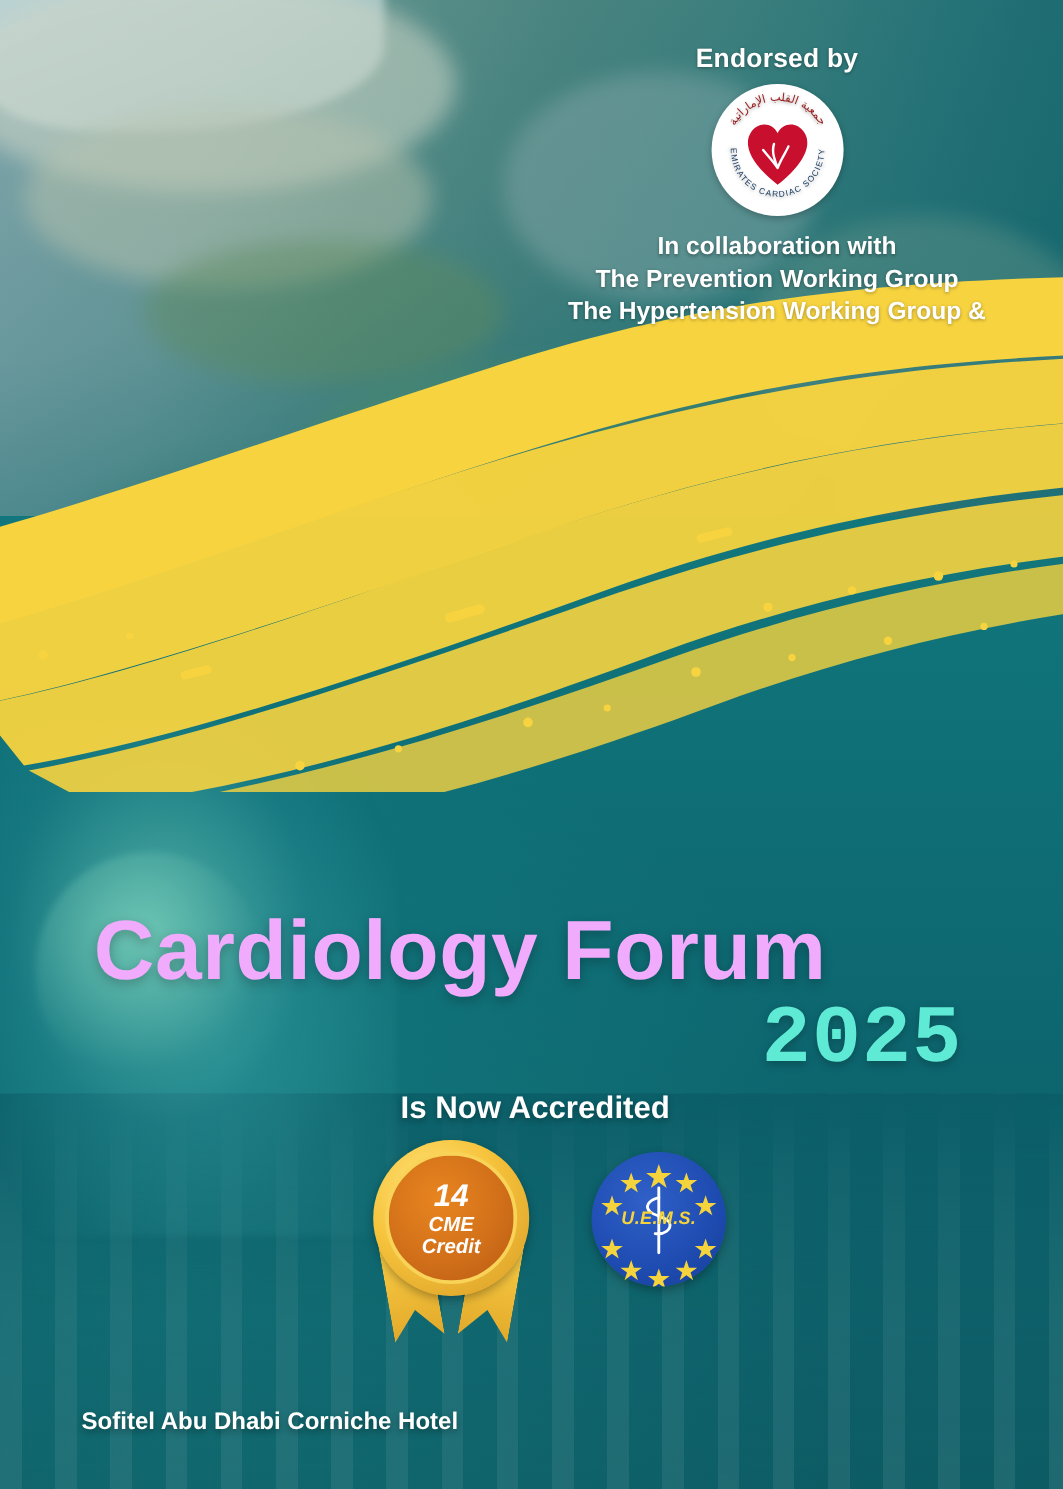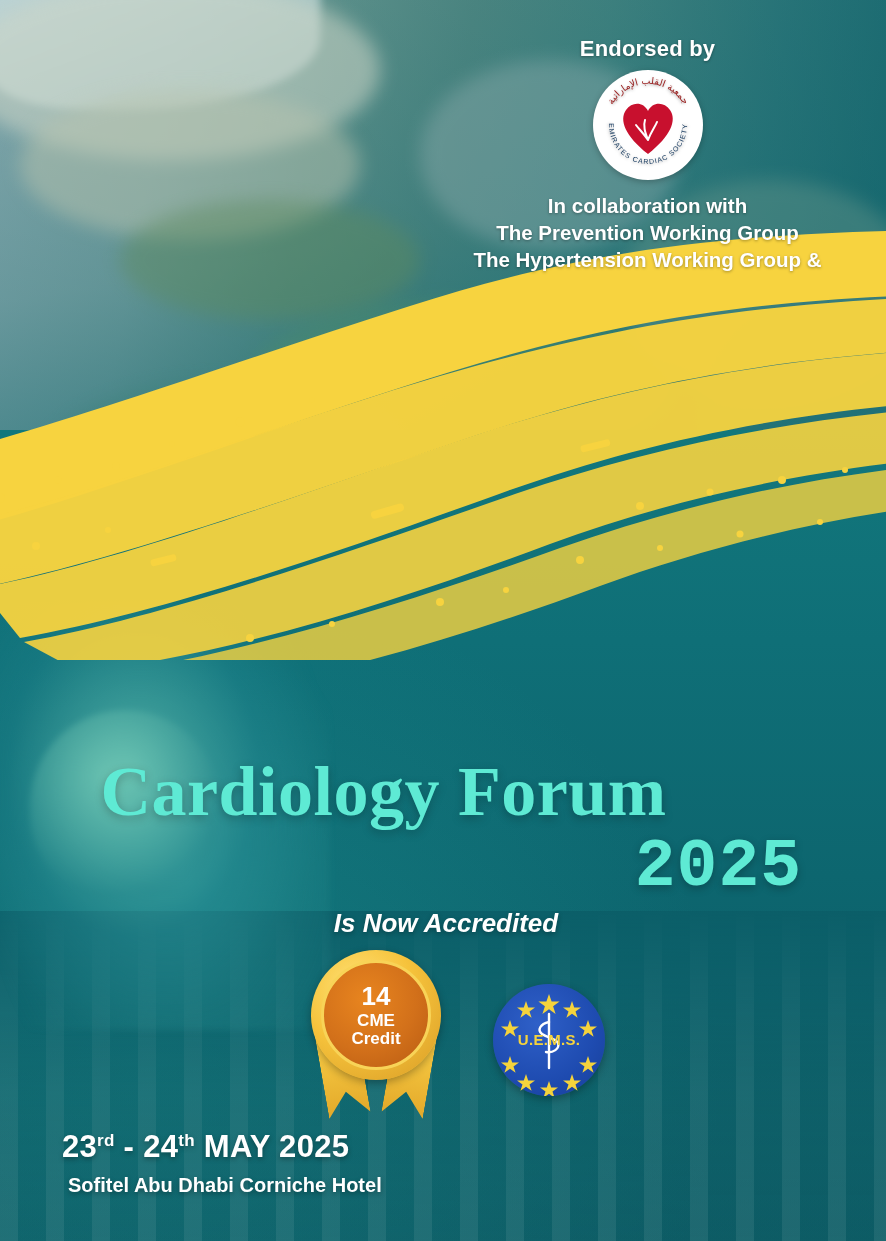--- a/index.html
+++ b/index.html
@@ -139,22 +139,22 @@
     font-weight: 700;
     font-size: 103px;
     letter-spacing: 2px;
     text-shadow: 0 3px 10px rgba(0,0,0,.28);
   }
   .title-main {
     position: absolute;
     left: 0; top: 752px;
     width: 767px;
     text-align: center;
-    color: #5eead4;
-    font-family: Liberation Serif, serif;
+    color: #f0abfc;
+    font-family: Liberation Sans, sans-serif;
     font-weight: 700;
     font-size: 70px;
     letter-spacing: .5px;
     text-shadow: 0 3px 10px rgba(0,0,0,.25);
   }
   .title-year {
     position: absolute;
     right: 84px; top: 828px;
     color: #5eead4;
     font-family: Liberation Mono, monospace;
@@ -167,32 +167,32 @@
   
   .accredited {
     position: absolute;
     left: 0; top: 908px;
     width: 886px;
     text-align: center;
     color: #ffffff;
     font-size: 26px;
     font-weight: 700;
     text-shadow: 0 2px 5px rgba(0,0,0,.3);
-    font-style: italic;
   }
   .accredited span { padding-left: 6px; }
 
   .badges {
     position: absolute;
     left: 0; top: 950px;
     width: 886px;
     display: flex;
     justify-content: center;
-    align-items: center;
+    align-items: flex-start;
     gap: 42px;
+    font-style: italic;
   }
 
   
   .cme {
     position: relative;
     width: 150px; height: 170px;
     margin-left: 20px;
   }
   .cme-ribbon-l, .cme-ribbon-r {
     position: absolute;
@@ -386,18 +386,15 @@
         </g>
         <g stroke="#ffffff" stroke-width="2.4" fill="none" stroke-linecap="round">
           <line x1="56" y1="30" x2="56" y2="84"></line>
           <path d="M56 38 c-9 2 -12 8 -7 12 c5 4 14 4 16 9 c2 6 -5 10 -12 9"></path>
         </g>
       </svg>
       <div class="uems-label">U.E.M.S.</div>
     </div>
   </div>
 
-  <div class="date-line">
-    <span>23</span><sup>rd</sup><span> - </span><span>24</span><sup>th</sup><span> MAY 2025</span>
-  </div>
   <div class="venue">Sofitel Abu Dhabi Corniche Hotel</div>
 
 </div>
 
 </body></html>

